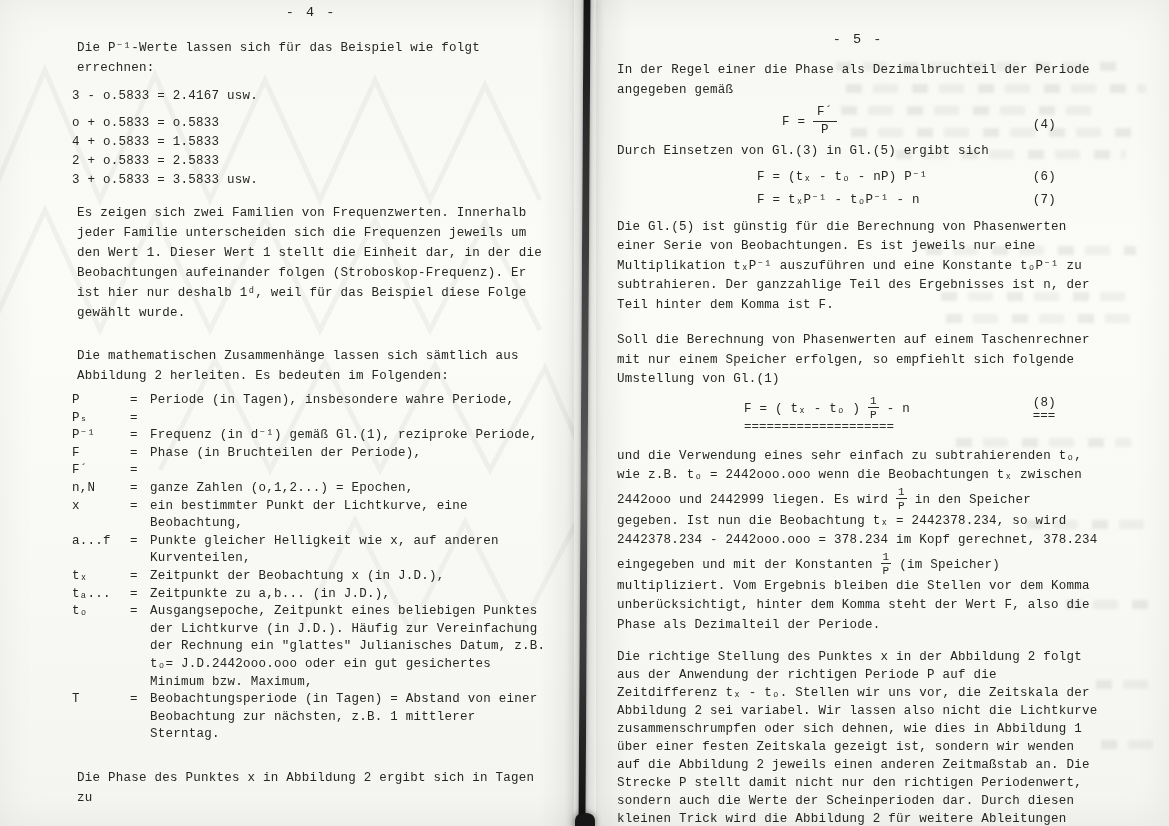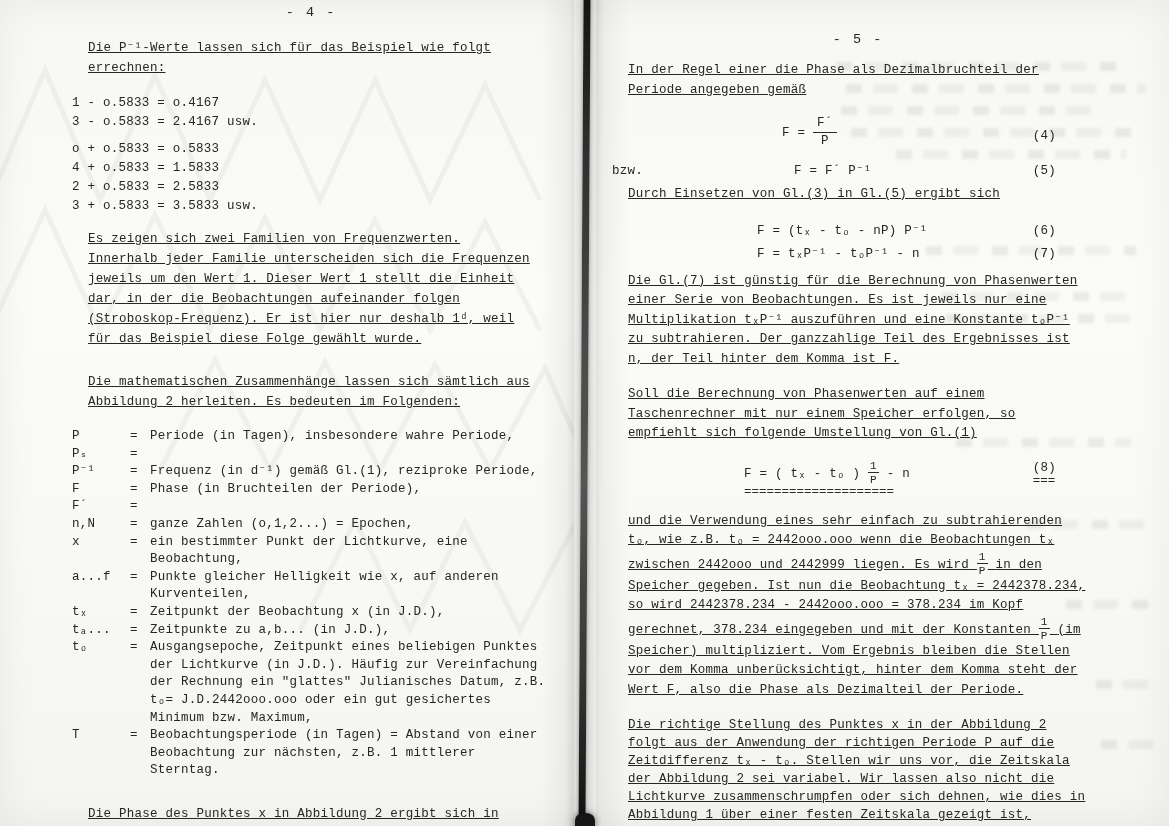--- a/index.html
+++ b/index.html
@@ -19,21 +19,21 @@
   .page-right::before { content:""; position:absolute; left:0; top:0; width:34px; height:100%;
     background:linear-gradient(to left, rgba(0,0,0,0) 0%, rgba(0,0,0,0.06) 100%); }
   .content { position:absolute; top:0; }
   .page-left  .content { left:72px; width:478px; }
   .page-right .content { left:16px; width:492px; }
 
   .page-num { text-align:center; font-size:13.5px; letter-spacing:2px; }
   .page-left  .page-num { padding-top:5px; }
   .page-right .page-num { padding-top:32px; }
 
-  .t { margin:16px; line-height:19.5px; text-align:left;text-decoration:underline; }
+  .t { margin:5px; line-height:19.5px; text-align:left; }
   .page-left .t { line-height:20px; }
 
   .calc { margin:0; line-height:19px; }
   .calcline { white-space:pre; }
 
   .defs { margin-top:6px; }
   .defrow { display:flex; line-height:17.6px; }
   .defsym { flex:none; width:58px; }
   .defeq  { flex:none; width:20px; }
   .deftext{ flex:1; }
@@ -87,21 +87,20 @@
         <polyline points="300,630 355,520 410,630 465,522 520,630 575,525 620,630"></polyline>
       </g>
     </svg>
 
     <div class="content">
       <div class="page-num">- 4 -</div>
 
       <p class="t" style="margin-top:18px">Die P⁻¹-Werte lassen sich für das Beispiel wie folgt errechnen:</p>
 
       <div class="calc" style="margin-top:9px">
-        <div class="calcline">1 - o.5833 = o.4167</div>
         <div class="calcline">3 - o.5833 = 2.4167 usw.</div>
       </div>
 
       <div class="calc" style="margin-top:8px">
         <div class="calcline">o + o.5833 = o.5833</div>
         <div class="calcline">4 + o.5833 = 1.5833</div>
         <div class="calcline">2 + o.5833 = 2.5833</div>
         <div class="calcline">3 + o.5833 = 3.5833 usw.</div>
       </div>
 
@@ -201,38 +200,33 @@
       <p class="t" style="margin-top:14px">In der Regel einer die Phase als Dezimalbruchteil der Periode angegeben gemäß</p>
 
       <div class="eqrow" style="margin-top:4px; padding-left:170px">
         <span class="eqbody">
           <span>F =</span>
           <span class="frac"><span class="num">F´</span><span class="den">P</span></span>
         </span>
         <span class="eqnum" style="top:10px">(4)</span>
       </div>
 
-      <div class="eqrow" style="margin-top:12px; padding-left:182px">
-        <span class="bzw">bzw.</span>
-        <span class="eqbody">F = F´ P⁻¹</span>
-        <span class="eqnum">(5)</span>
-      </div>
 
       <p class="t" style="margin-top:4px">Durch Einsetzen von Gl.(3) in Gl.(5) ergibt sich</p>
 
       <div class="eqrow" style="margin-top:3px; padding-left:145px">
         <span class="eqbody">F = (tₓ - tₒ - nP) P⁻¹</span>
         <span class="eqnum">(6)</span>
       </div>
       <div class="eqrow" style="margin-top:3px; padding-left:145px">
         <span class="eqbody">F = tₓP⁻¹ - tₒP⁻¹ - n</span>
         <span class="eqnum">(7)</span>
       </div>
 
-      <p class="t" style="margin-top:8px">Die Gl.(7) ist günstig für die Berechnung von Phasenwerten einer Serie von Beobachtungen. Es ist jeweils nur eine Multiplikation tₓP⁻¹ auszuführen und eine Konstante tₒP⁻¹ zu subtrahieren. Der ganzzahlige Teil des Ergebnisses ist n, der Teil hinter dem Komma ist F.</p>
+      <p class="t" style="margin-top:8px">Die Gl.(5) ist günstig für die Berechnung von Phasenwerten einer Serie von Beobachtungen. Es ist jeweils nur eine Multiplikation tₓP⁻¹ auszuführen und eine Konstante tₒP⁻¹ zu subtrahieren. Der ganzzahlige Teil des Ergebnisses ist n, der Teil hinter dem Komma ist F.</p>
 
       <p class="t" style="margin-top:16px">Soll die Berechnung von Phasenwerten auf einem Taschenrechner mit nur einem Speicher erfolgen, so empfiehlt sich folgende Umstellung von Gl.(1)</p>
 
       <div class="eqrow eq8" style="margin-top:4px; padding-left:132px">
         <span class="eqbody">
           <span class="eq8-line1">
             <span>F = ( tₓ - tₒ )</span>
             <span class="frac inline"><span class="num">1</span><span class="den">P</span></span>
             <span>- n</span>
           </span>

